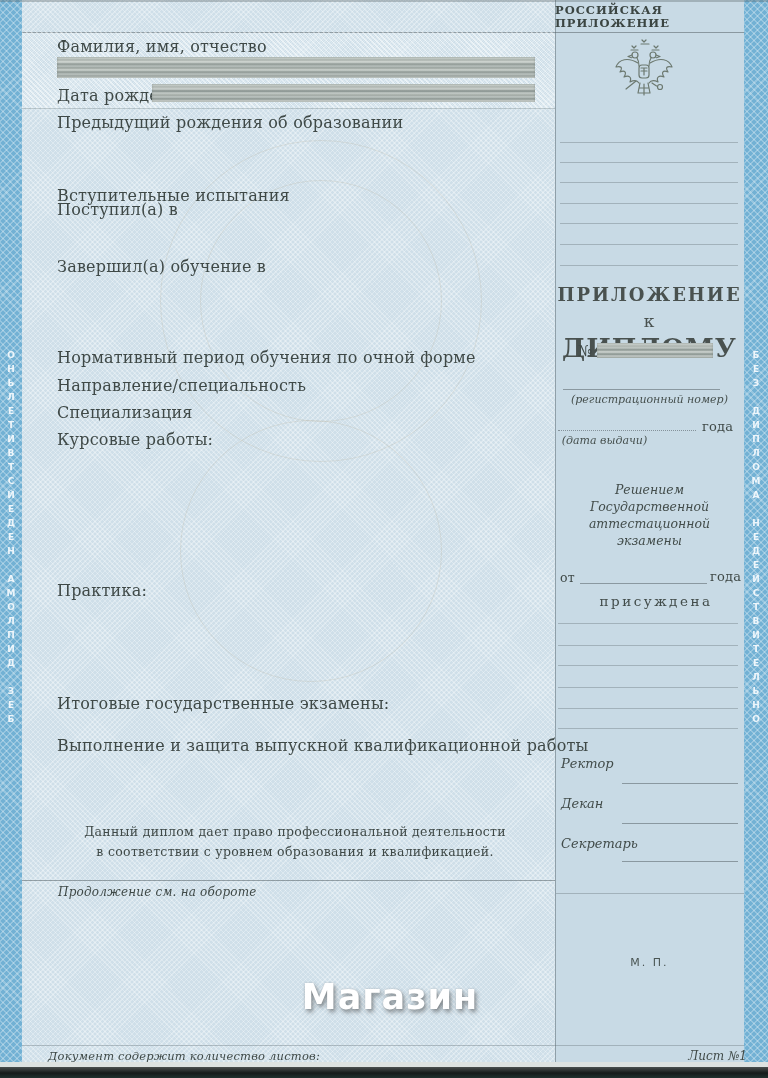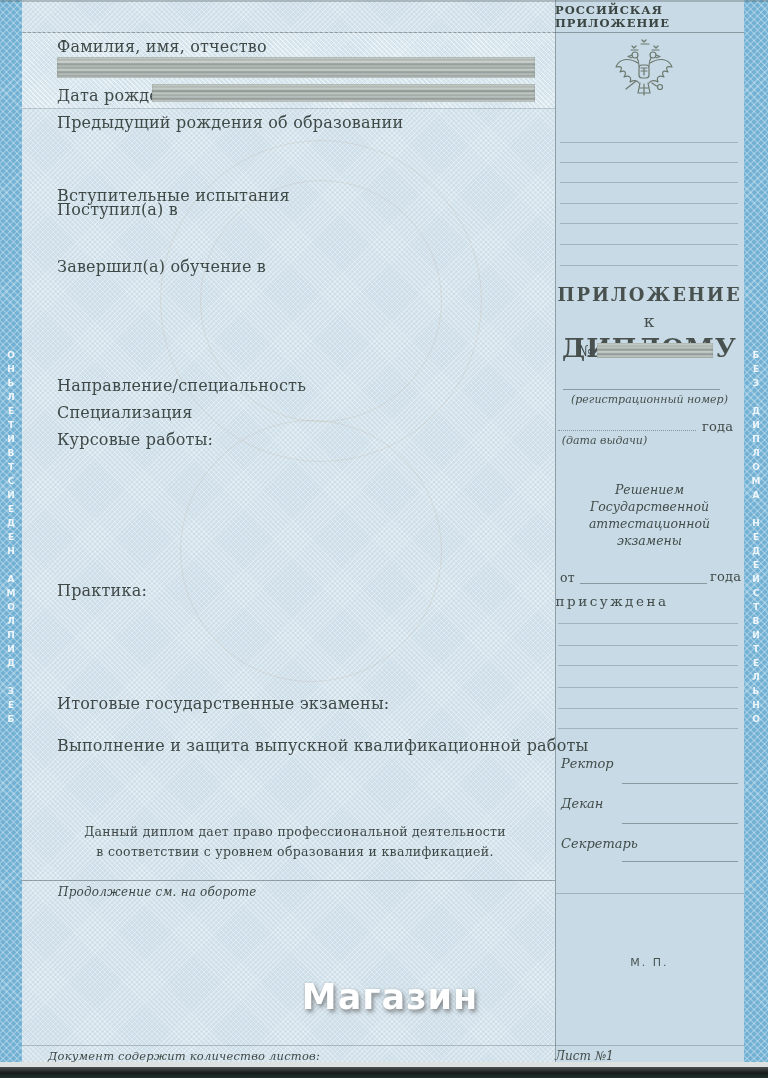--- a/index.html
+++ b/index.html
@@ -56,27 +56,27 @@
     position:absolute; left:555px; width:189px; 
     font-size:11.5px; font-weight:bold; letter-spacing:1px; color:#3b4542; white-space:nowrap;
   }
   .suppl-title1{position:absolute; left:555px; top:284px; width:189px; text-align:center;
     font-size:18px; font-weight:600; letter-spacing:2px; color:#49514f;}
   .suppl-title2{position:absolute; left:555px; top:303px; width:189px; text-align:center;
     font-size:26px; font-weight:600; letter-spacing:1px; color:#49514f;}
   .suppl-title2 .prefix{font-size:17px; font-weight:500;}
   .decision{position:absolute; left:555px; top:481px; width:189px; text-align:center;
     font-style:italic; font-size:12.5px; line-height:17px; color:#424c4a;}
-  .awarded{position:absolute; left:528px; top:593px; width:168px; text-align:center;
+  .awarded{position:absolute; left:572px; top:593px; width:168px; text-align:center;
     font-size:13.5px; letter-spacing:2.5px; color:#414b49;}
   .sig{position:absolute; font-style:italic; font-size:13px; color:#414b49;}
   .seal{position:absolute; left:555px; top:956px; width:189px; text-align:center;
     font-family:"DejaVu Sans", sans-serif; font-size:11px; letter-spacing:2px; color:#4a5553;}
-  .sheet{position:absolute; left:555px; top:1049px; width:180px; text-align:left;
-    font-style:italic; font-size:12px; color:#414b49;}
+  .sheet{position:absolute; left:555px; top:1049px; width:180px; text-align:right;
+    font-style:italic; font-size:12px; color:#414b49;padding-left:12px;}
   .statement{position:absolute; left:60px; top:822px; width:470px; text-align:center;
     font-size:12.5px; line-height:20px; letter-spacing:.3px; color:#3f4947;}
   
   .redact{
     position:absolute;
     background:
       repeating-linear-gradient(180deg, rgba(255,255,255,.18) 0 2px, rgba(0,0,0,.06) 2px 4px),
       linear-gradient(180deg,#aeb8b3 0%,#c3cac5 20%,#97a29e 40%,#b8c0bb 58%,#9aa5a1 78%,#bfc6c1 100%);
     box-shadow:inset 0 0 2px rgba(110,120,116,.6);
   }
@@ -145,20 +145,21 @@
 
   <div class="lbl" style="left:57px; top:37px;">Фамилия, имя, отчество</div>
   <div class="redact" style="left:57px; top:57px; width:478px; height:21px;"></div>
   <div class="lbl" style="left:57px; top:86px;">Дата рождения</div>
   <div class="redact" style="left:152px; top:84px; width:383px; height:18px;"></div>
 
   <div class="lbl" style="left:57px; top:113px;">Предыдущий рождения об образовании</div>
   <div class="lbl" style="left:57px; top:186px;">Вступительные испытания</div>
   <div class="lbl" style="left:57px; top:200px;">Поступил(а) в</div>
   <div class="lbl" style="left:57px; top:257px;">Завершил(а) обучение в</div>
+  <div class="lbl" style="left:57px; top:348px;">Нормативный период обучения по очной форме</div>
   <div class="lbl" style="left:57px; top:376px;">Направление/специальность</div>
   <div class="lbl" style="left:57px; top:403px;">Специализация</div>
   <div class="lbl" style="left:57px; top:430px;">Курсовые работы:</div>
   <div class="lbl" style="left:57px; top:581px;">Практика:</div>
   <div class="lbl" style="left:57px; top:670px;margin-top:24px;">Итоговые государственные экзамены:</div>
   <div class="lbl" style="left:57px; top:736px;">Выполнение и защита выпускной квалификационной работы</div>
 
   <div class="statement">
     <div>Данный диплом дает право профессиональной деятельности</div>
     <div>в соответствии с уровнем образования и квалификацией.</div>

